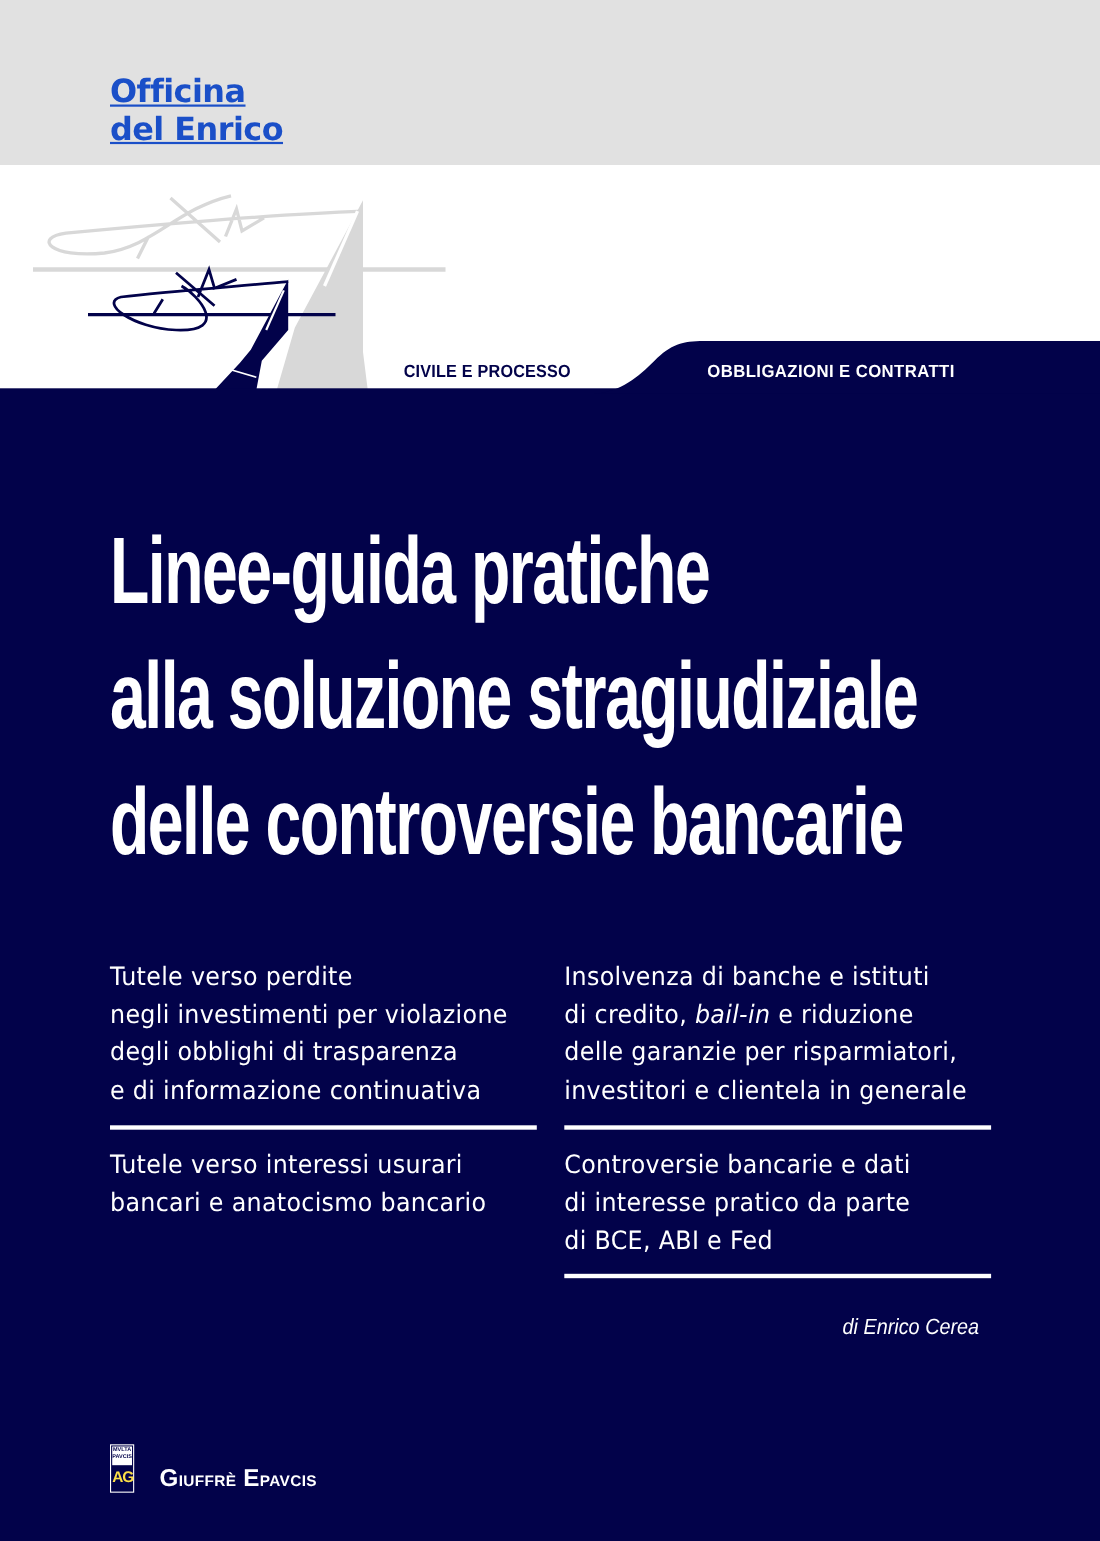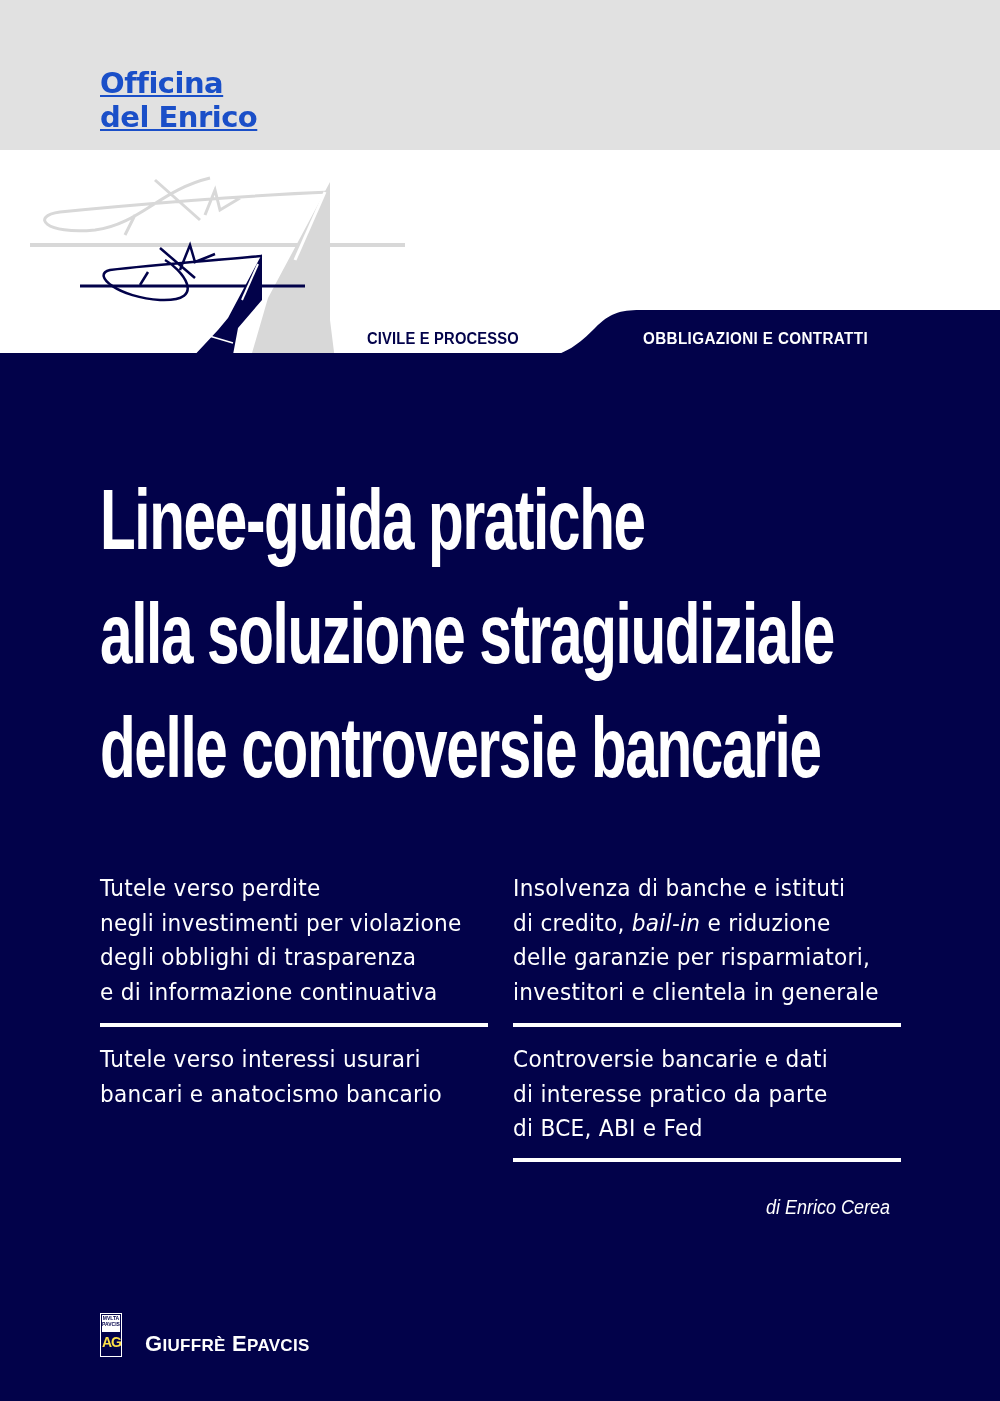--- a/index.html
+++ b/index.html
@@ -15,21 +15,21 @@
   .cat-right { position: absolute; left: 643px; top: 330px; font-weight: bold; font-size: 16px; color: #ffffff; letter-spacing: 0.4px; white-space: nowrap; transform: scaleX(0.95); transform-origin: left top; }
   .title { position: absolute; left: 100px; top: 462px; color: #ffffff; font-family: "Liberation Sans", sans-serif; font-weight: bold; font-size: 86px; line-height: 114px; letter-spacing: -2px; transform: scaleX(0.68); transform-origin: left top; white-space: nowrap; }
   .topic { position: absolute; color: #ffffff; font-family: "DejaVu Sans", sans-serif; font-size: 23px; line-height: 34.5px; letter-spacing: 0.3px; white-space: nowrap; transform: scaleX(0.94); transform-origin: left top; }
   .topic em { font-style: italic; }
   .rule { position: absolute; height: 4px; background: #ffffff; }
   .author { position: absolute; left: 766px; top: 1196px; color: #ffffff; font-style: italic; font-size: 20px; white-space: nowrap; transform: scaleX(0.9); transform-origin: left top; }
   .logo-box { position: absolute; left: 100px; top: 1313px; width: 20px; height: 42px; border: 1.5px solid #ffffff; background: #02024a; }
   .logo-top { position: absolute; left: 1px; top: 1px; width: 18px; height: 17px; background: #ffffff; color: #02024a; font-size: 5px; line-height: 6px; text-align: center; font-weight: bold; overflow: hidden; }
   .logo-ag { position: absolute; left: 0; top: 20px; width: 20px; text-align: right; color: #fde047; font-size: 14px; font-weight: bold; letter-spacing: -1px; }
   .publisher { position: absolute; left: 145px; top: 1331px; color: #ffffff; font-weight: bold; font-size: 22px; white-space: nowrap; letter-spacing: 0.3px; }
-  .publisher .sc { font-size: 17px; margin-top: 12px; }
+  .publisher .sc { font-size: 14px; margin-top: 12px; }
 </style>
 </head>
 <body>
 
 <div class="top-band"></div>
 <div class="series-name">
   <div>Officina</div>
   <div>del Enrico</div>
 </div>
 

